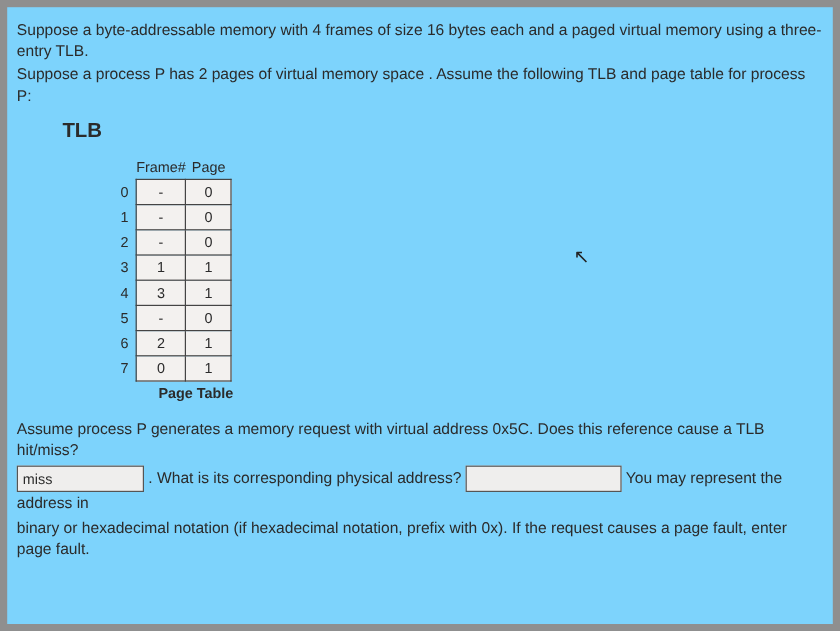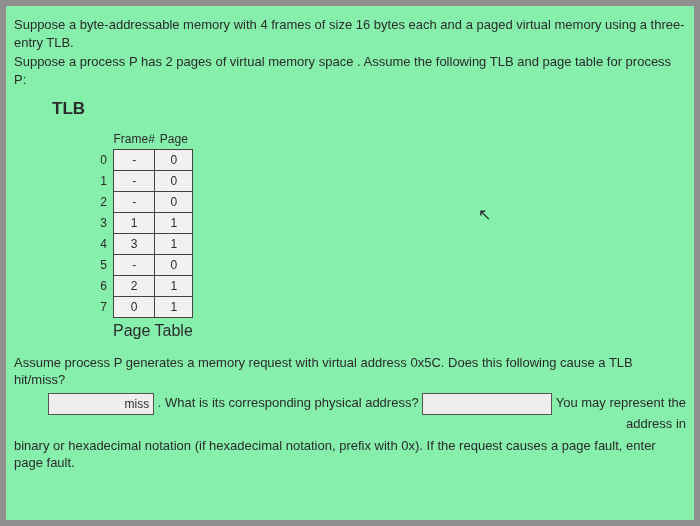--- a/index.html
+++ b/index.html
@@ -9,21 +9,21 @@
     height: 526px;
     font-family: Arial, Helvetica, sans-serif;
     background: #b5b5b5;
     overflow: hidden;
   }
   .page {
     box-sizing: border-box;
     width: 700px;
     height: 526px;
     padding: 10px 8px 10px 8px;
-    background: #86efac;
+    background: #7dd3fc;
     border: 6px solid #8f8f8f;
     border-top-width: 6px;
     position: relative;
     color: #2b2b2b;
     font-size: 13px;
     line-height: 1.35;
   }
   .q1, .q2 { margin: 0 0 2px 0; }
   .tables-wrap {
     margin-top: 10px;
@@ -59,23 +59,23 @@
     text-align: center;
   }
   .pt-idx {
     width: 18px;
     text-align: right;
     font-size: 12px;
     padding-right: 6px;
     border: none;
   }
   .pt-caption {
-    font-weight: normal;
-    font-size: 16px;
-    margin-left: 25px;
+    font-weight: bold;
+    font-size: 12px;
+    margin-left: 44px;
     margin-top: 2px;
   }
   .bottom-block {
     margin-top: 12px;
   }
   .ans-box {
     display: inline-block;
     border: 1px solid #555;
     background: #efeeed;
     height: 20px;
@@ -156,22 +156,22 @@
           <td class="cell">0</td>
           <td class="cell">1</td>
         </tr>
       </tbody>
         </table>
       <div class="pt-caption">Page Table</div>
     </div>
   </div>
 
   <div class="bottom-block">
-    <div>Assume process P generates a memory request with virtual address 0x5C.  Does this following cause a TLB hit/miss?</div>
-    <div style="margin-top:4px;text-align:right;">
+    <div>Assume process P generates a memory request with virtual address 0x5C.  Does this reference cause a TLB hit/miss?</div>
+    <div style="margin-top:4px;">
       <span class="ans-box">miss</span>
       <span>.  What is its corresponding physical address?</span>
       <span class="ans-box wide"></span>
       <span> You may represent the address in</span>
     </div>
     <div style="margin-top:4px;">binary or hexadecimal notation (if hexadecimal notation, prefix with 0x). If the request causes a page fault, enter page fault.</div>
   </div>
 
   <div class="cursor">↖︎</div>
 </div>

